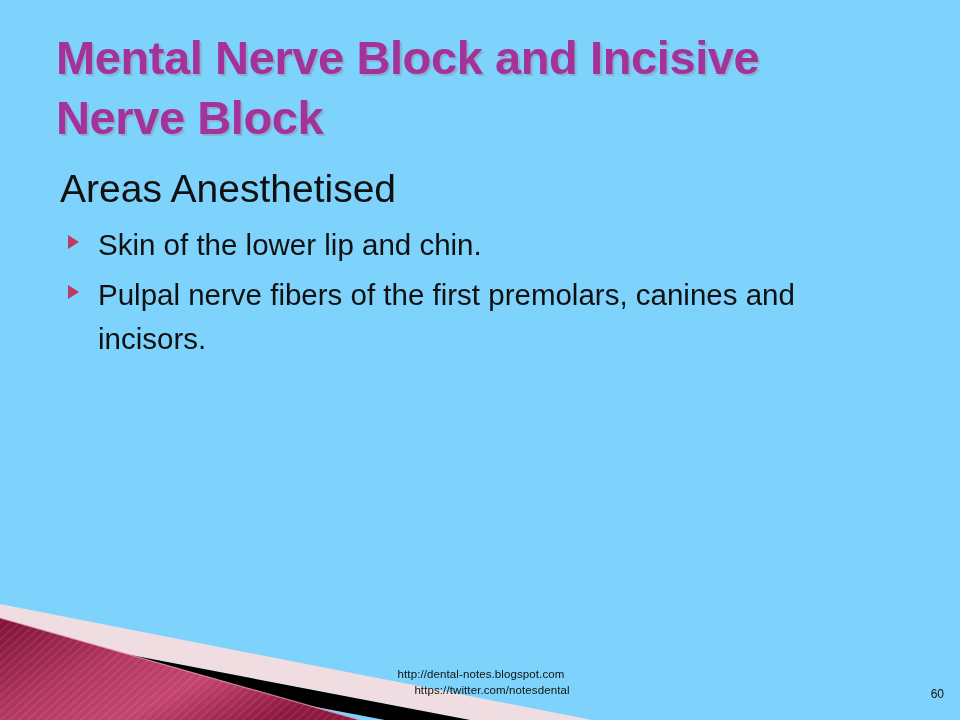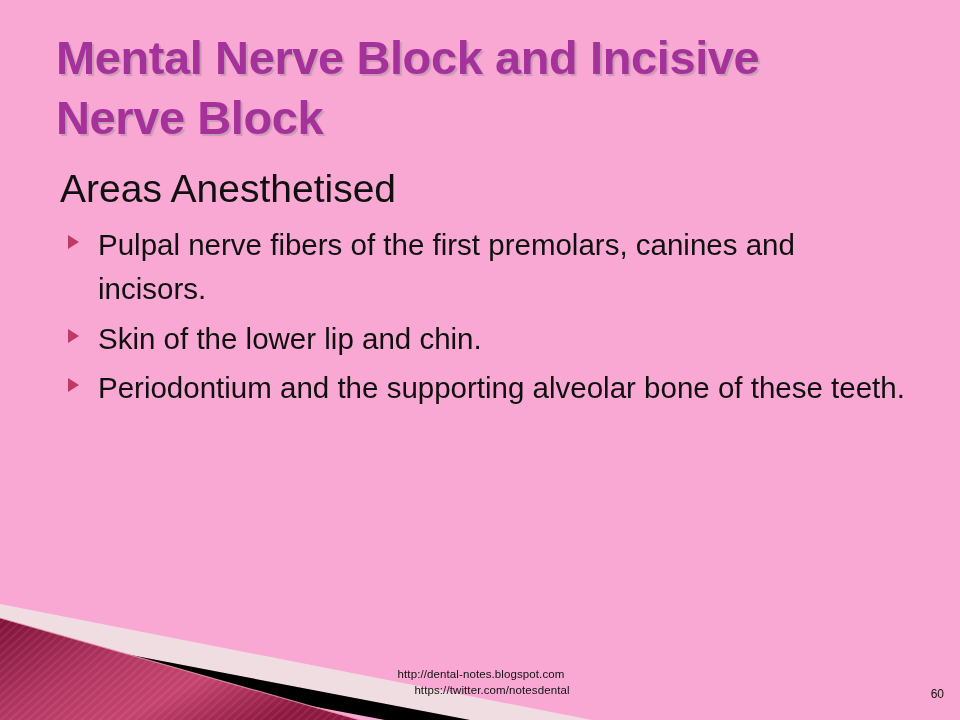--- a/index.html
+++ b/index.html
@@ -11,21 +11,21 @@
     width: 960px;
     height: 720px;
     overflow: hidden;
     font-family: "Liberation Sans", sans-serif;
   }
 
   #slide {
     position: relative;
     width: 960px;
     height: 720px;
-    background: #f9a8d4;
+    background: #7dd3fc;
     overflow: hidden;
   }
 
   
   #title-block {
     position: absolute;
     left: 56px;
     top: 28px;
     width: 830px;
   }
@@ -126,29 +126,25 @@
 Nerve Block</h1>
   </div>
 
   <div id="body-block">
 
     <p id="intro-line">Areas Anesthetised</p>
 
     <ul id="bullet-list">
       <li>
         <span class="bullet-marker"></span>
-        <span>Pulpal nerve fibers of the first premolars, canines and incisors.</span>
-      </li>
-      <li>
-        <span class="bullet-marker"></span>
         <span>Skin of the lower lip and chin.</span>
       </li>
       <li>
         <span class="bullet-marker"></span>
-        <span>Periodontium and the supporting alveolar bone of these teeth.</span>
+        <span>Pulpal nerve fibers of the first premolars, canines and incisors.</span>
       </li>
     </ul>
   </div>
 
   <div id="corner-banner">
     <svg width="620" height="130" viewBox="0 0 620 130" xmlns="http://www.w3.org/2000/svg">
       <defs>
         <linearGradient id="crimsonGrad" x1="0" y1="0" x2="1" y2="0.55">
           <stop offset="0%" stop-color="#7E1137"></stop>
           <stop offset="42%" stop-color="#B33762"></stop>

